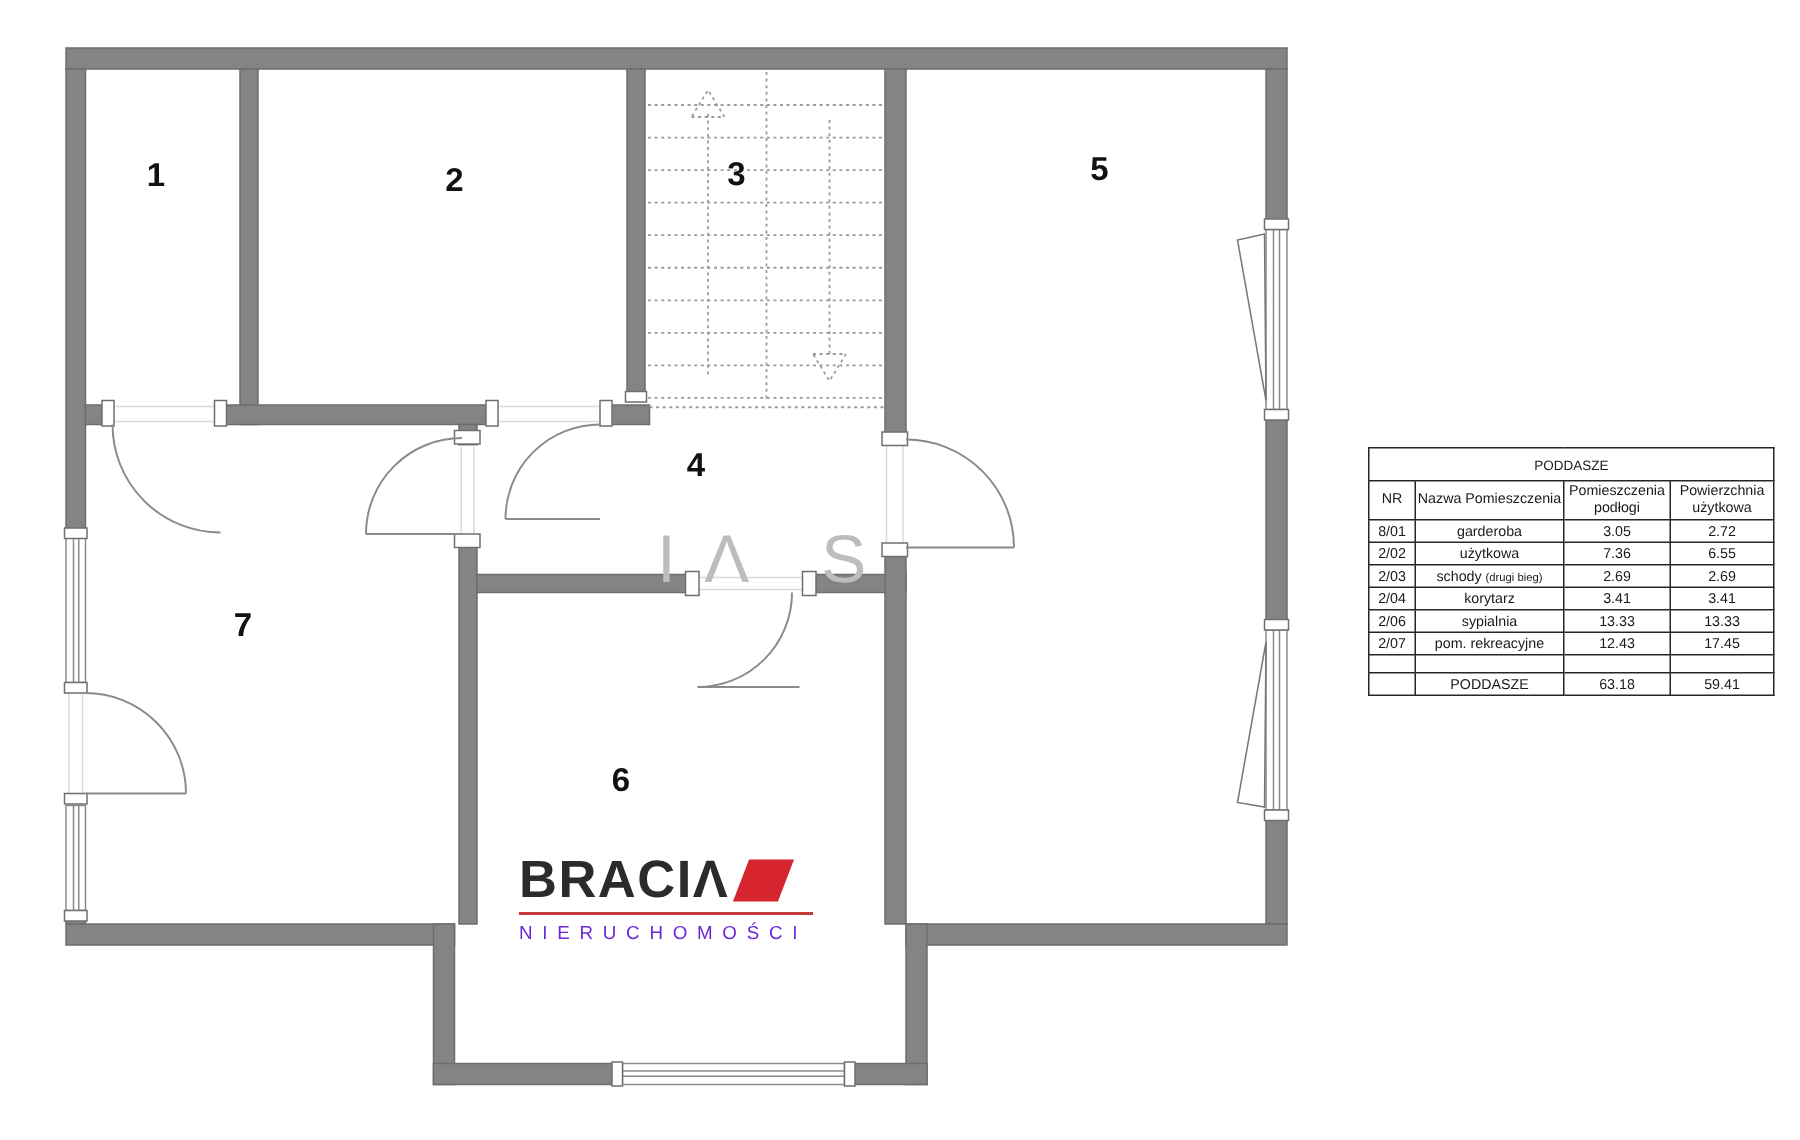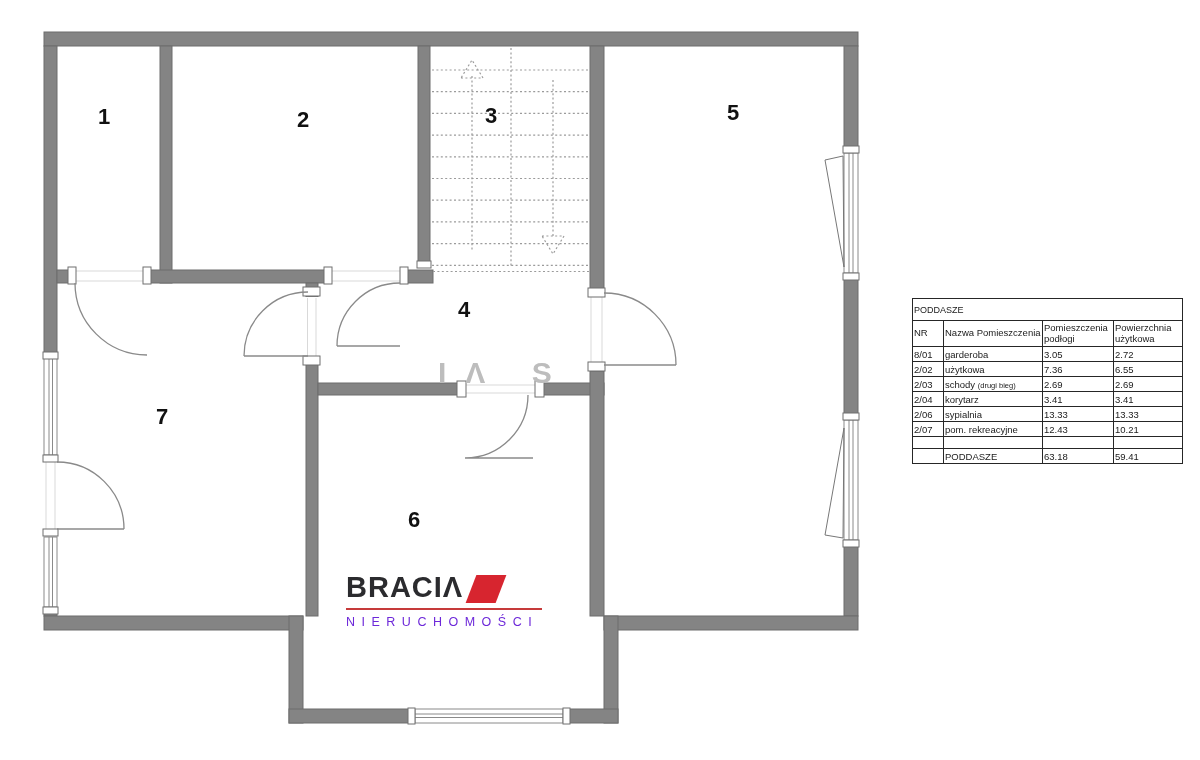--- a/index.html
+++ b/index.html
@@ -15,41 +15,41 @@
   .jamb{fill:#ffffff;stroke:#6f6f6f;stroke-width:1;}
   .thin{stroke:#d9d9d9;stroke-width:1;fill:none;}
   .arc{stroke:#8a8a8a;stroke-width:1.3;fill:none;}
   .stair{stroke:#9b9b9b;stroke-width:1.2;fill:none;stroke-dasharray:2 2.4;}
   .tilt{stroke:#777777;stroke-width:1;fill:none;}
   .room-label{font-family:"Liberation Sans",sans-serif;font-size:22px;font-weight:bold;fill:#111;text-anchor:middle;}
 
   
   .watermark{
     position:absolute;left:438px;top:349px;width:180px;height:50px;overflow:hidden;
-    font-size:30px;font-weight:bold;letter-spacing:19px;color:#bdbdbd;line-height:48px;
+    font-size:45px;font-weight:normal;letter-spacing:19px;color:#bdbdbd;line-height:48px;
     pointer-events:none;
   }
 
   
   .area-table{
     position:absolute;left:912px;top:298px;width:270px;border-collapse:collapse;
     font-size:9.5px;color:#1a1a1a;table-layout:fixed;
   }
-  .area-table td{border:1px solid #262626;text-align:left;padding:0 1px;vertical-align:middle;overflow:hidden;}
+  .area-table td{border:1px solid #262626;text-align:center;padding:0 1px;vertical-align:middle;overflow:hidden;}
   .area-table .t-title td{height:21px;font-size:9px;}
   .area-table .t-head td{height:25px;line-height:1.15;}
   .area-table .t-row td{height:14px;}
   .area-table .t-empty td{height:11px;}
   .area-table .t-total td{height:14px;}
   .area-table .small{font-size:7.5px;}
   .col-nr{width:31px;}.col-name{width:99px;}.col-floor{width:71px;}.col-usable{width:69px;}
 
   
   .logo{position:absolute;left:346px;top:570px;width:200px;color:#2b2b2e;}
-  .logo-line1{display:flex;align-items:center;font-size:29px;line-height:34px;font-weight:bold;letter-spacing:1px;}
+  .logo-line1{display:flex;align-items:flex-start;font-size:35px;line-height:34px;font-weight:bold;letter-spacing:1px;}
   .logo-mark{width:30px;height:28px;background:#d7252f;transform:skewX(-21deg);margin-left:8px;margin-top:3px;}
   .logo-line2{font-size:35px;line-height:32px;font-weight:bold;letter-spacing:0.5px;}
   .logo-rule{height:2px;background:#c63a3a;margin-top:4px;width:196px;}
   .logo-line3{font-size:12.5px;letter-spacing:6.5px;margin-top:5px;color:#6d28d9;font-weight:normal;white-space:nowrap;}
 </style>
 </head>
 <body>
 
 <div class="canvas">
 
@@ -222,21 +222,21 @@
     <tr class="t-row">
       <td>2/06</td>
       <td><span>sypialnia</span></td>
       <td>13.33</td>
       <td>13.33</td>
     </tr>
     <tr class="t-row">
       <td>2/07</td>
       <td><span>pom. rekreacyjne</span></td>
       <td>12.43</td>
-      <td>10.21</td>
+      <td>17.45</td>
     </tr>
     <tr class="t-empty">
       <td></td>
       <td></td>
       <td></td>
       <td></td>
     </tr>
     <tr class="t-total">
       <td></td>
       <td>PODDASZE</td>

